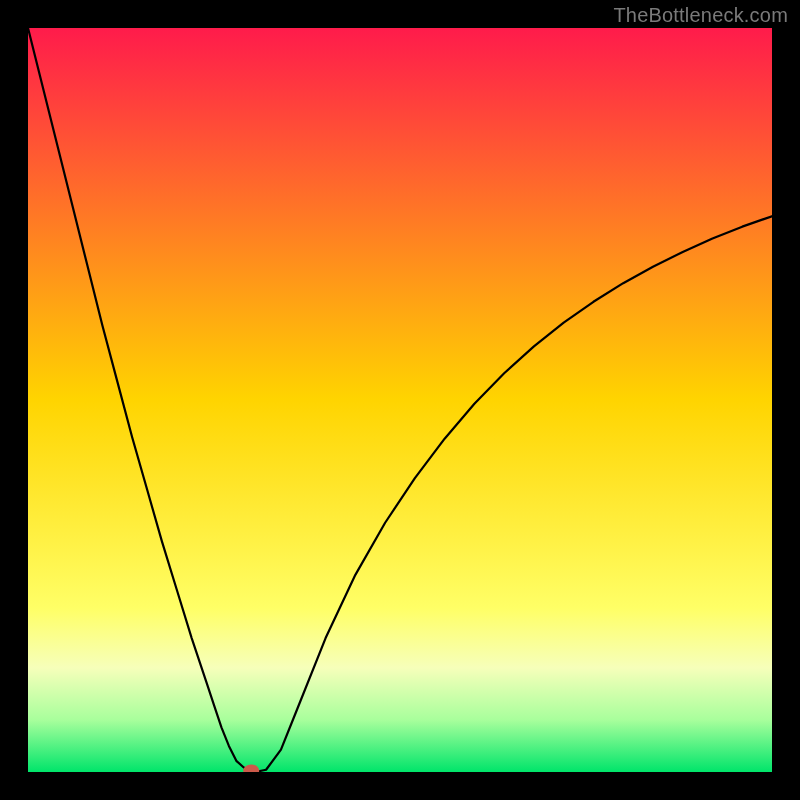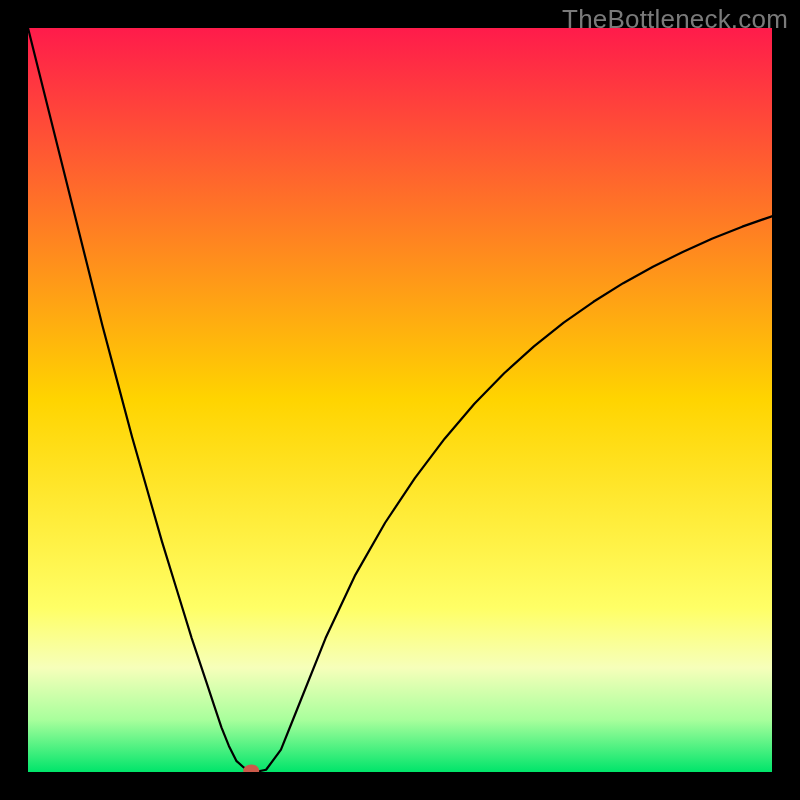--- a/index.html
+++ b/index.html
@@ -24,21 +24,21 @@
     left: 0;
     top: 0;
     width: 744px;
     height: 744px;
   }
   .watermark {
     position: absolute;
     top: 4px;
     right: 12px;
     color: #7a7a7a;
-    font-size: 26px;
+    font-size: 20px;
     font-weight: 500;
     letter-spacing: 0.2px;
     user-select: none;
   }
   svg {
     display: block;
   }
 </style>
 </head>
 <body>

